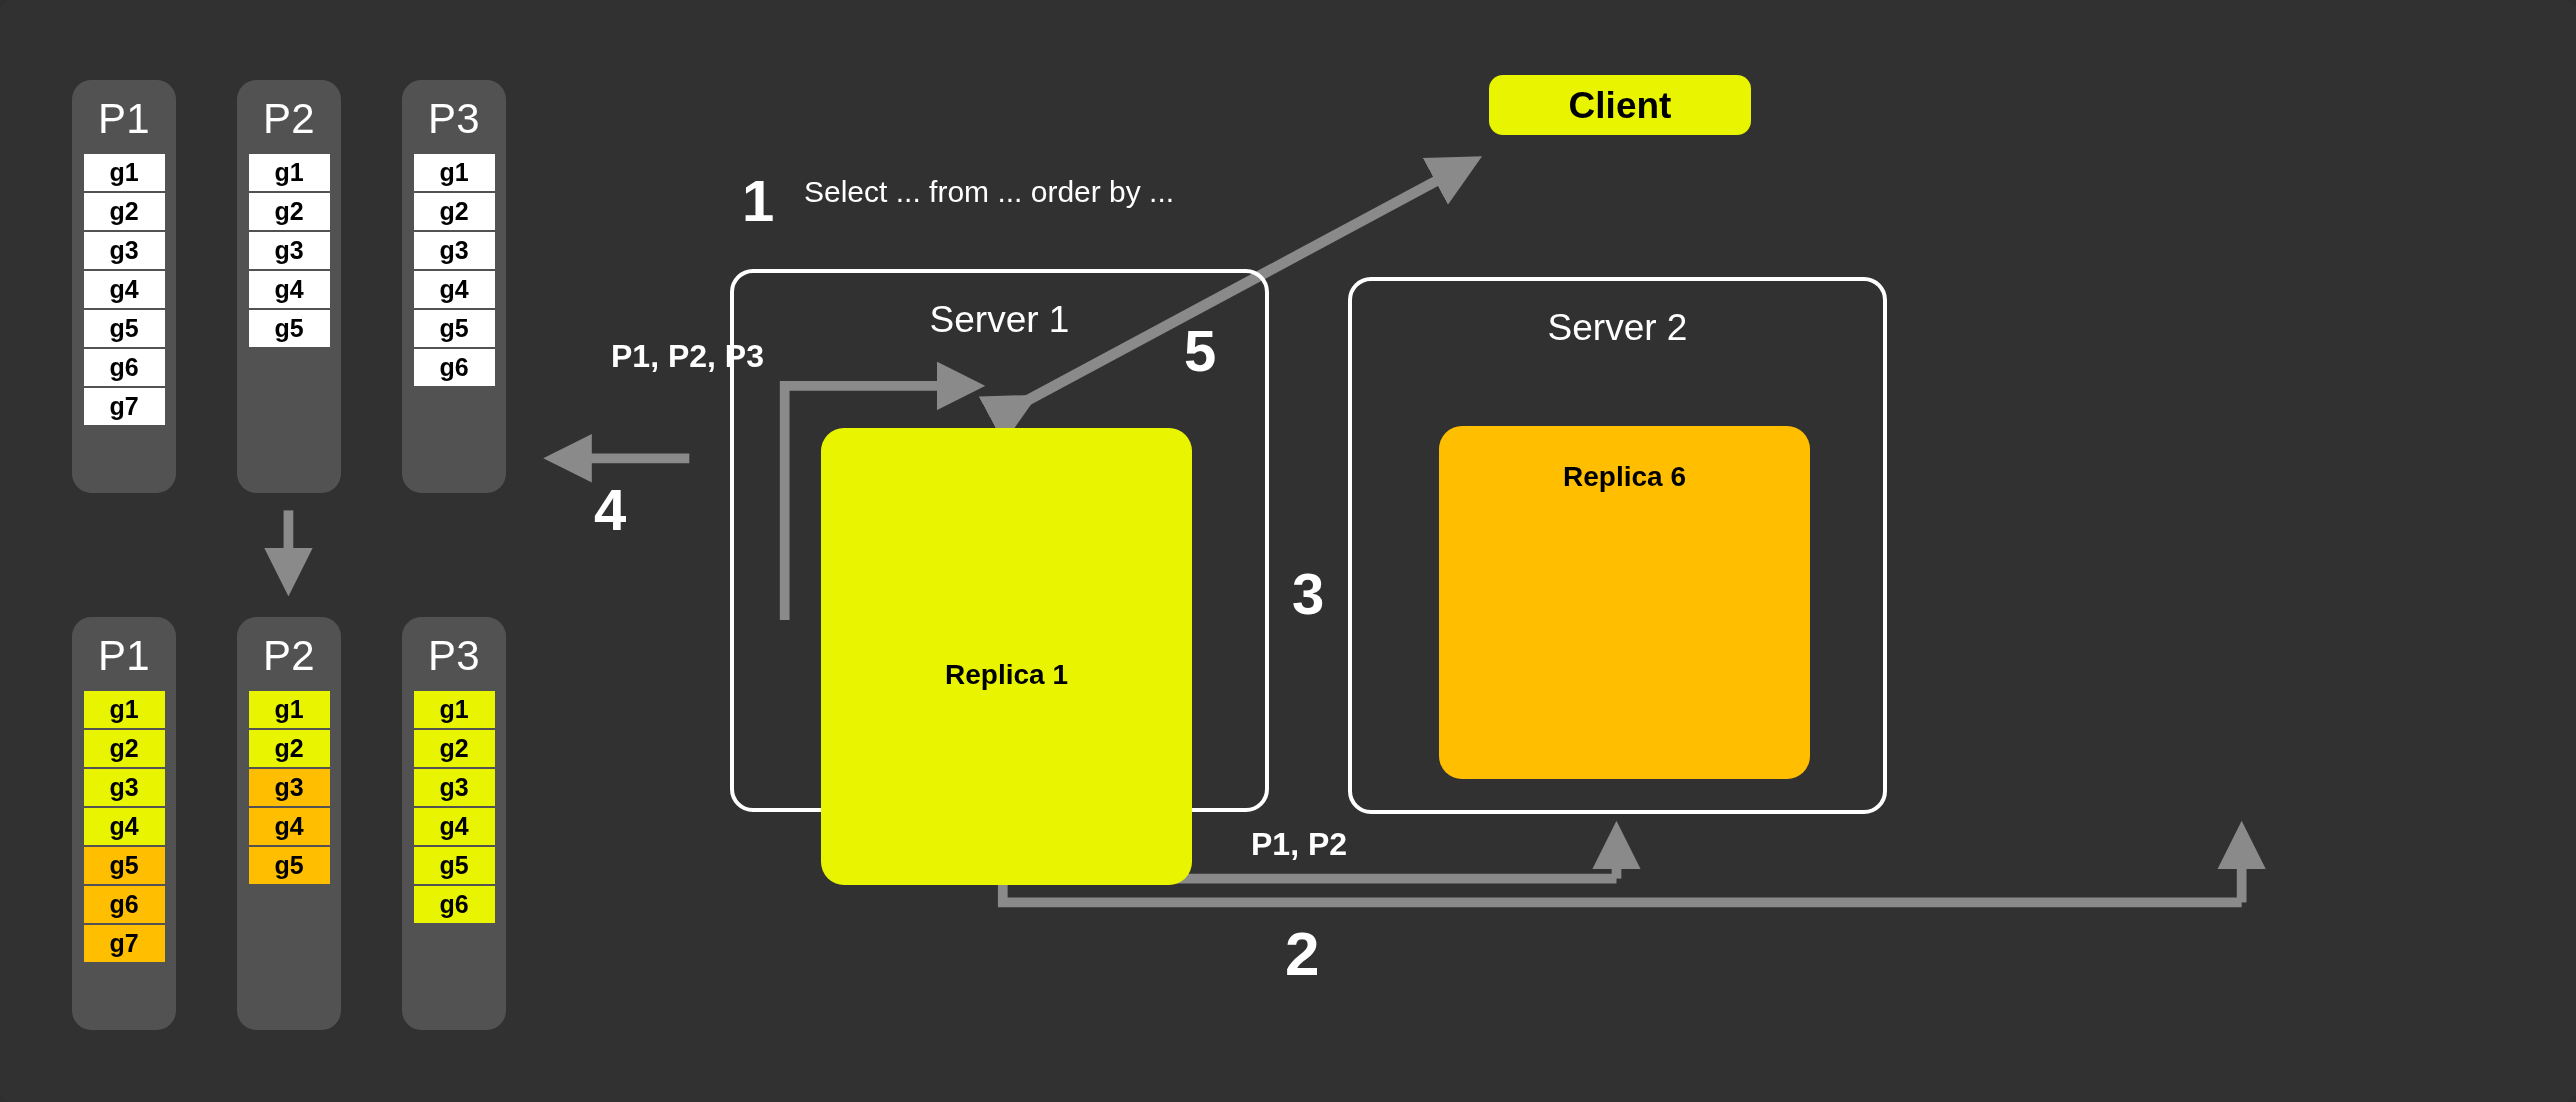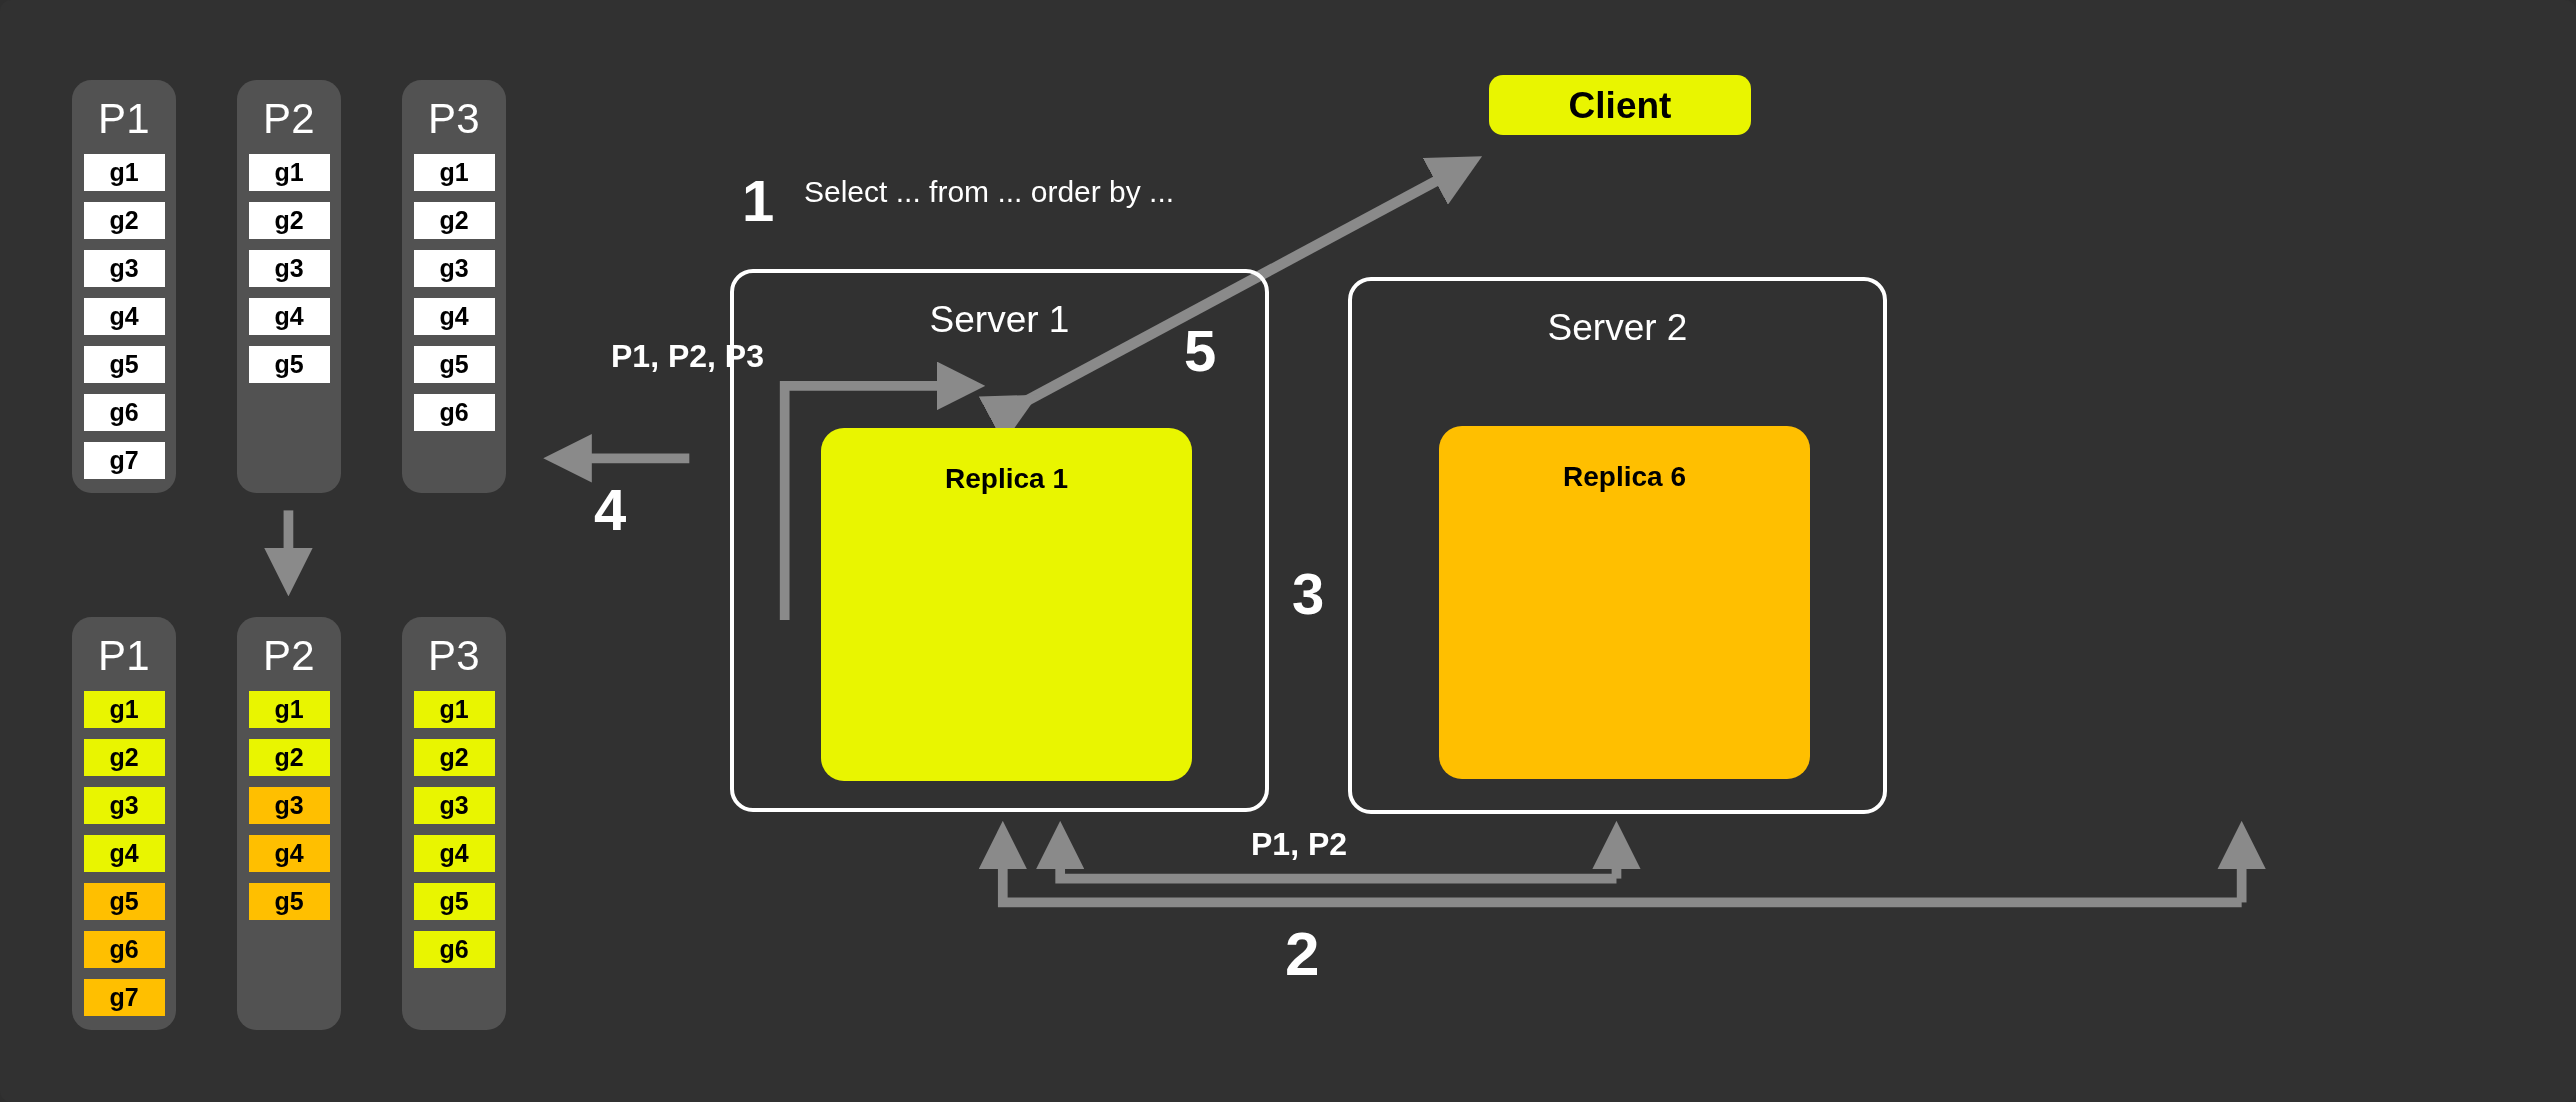--- a/index.html
+++ b/index.html
@@ -35,21 +35,21 @@
     font-size: 42px;
     font-weight: 400;
     line-height: 1;
     margin-top: 17.7px;
     margin-bottom: 14px;
     letter-spacing: 0.4px;
   }
   .pcol-cells {
     display: flex;
     flex-direction: column;
-    gap: 11px;
+    gap: 2px;
     width: 100%;
     align-items: center;
   }
   .cell {
     width: 81px;
     height: 37px;
     display: flex;
     align-items: center;
     justify-content: center;
     font-size: 25px;
@@ -254,21 +254,21 @@
       <div class="cell c-yellow">g6</div>
     </div>
   </div>
 
   <div class="client" style="left:1489px; top:75px; width:262px; height:60px; background:#E9F500;">
     <span class="client-label">Client</span>
   </div>
 
   <div class="server" style="left:730px; top:269px; width:539px; height:543px;">
     <div class="server-title">Server 1</div>
-    <div class="replica" style="left:87px; top:155px; width:371px; height:353px; background:#E9F500;">
+    <div class="replica" style="left:87px; top:155px; width:371px; height:457px; background:#E9F500;align-items:center;">
       <span class="replica-label">Replica 1</span>
     </div>
   </div>
 
   <div class="server" style="left:1348px; top:277px; width:539px; height:537px;">
     <div class="server-title">Server 2</div>
     <div class="replica" style="left:87px; top:145px; width:371px; height:353px; background:#FFBF00;">
       <span class="replica-label">Replica 6</span>
     </div>
   </div>

